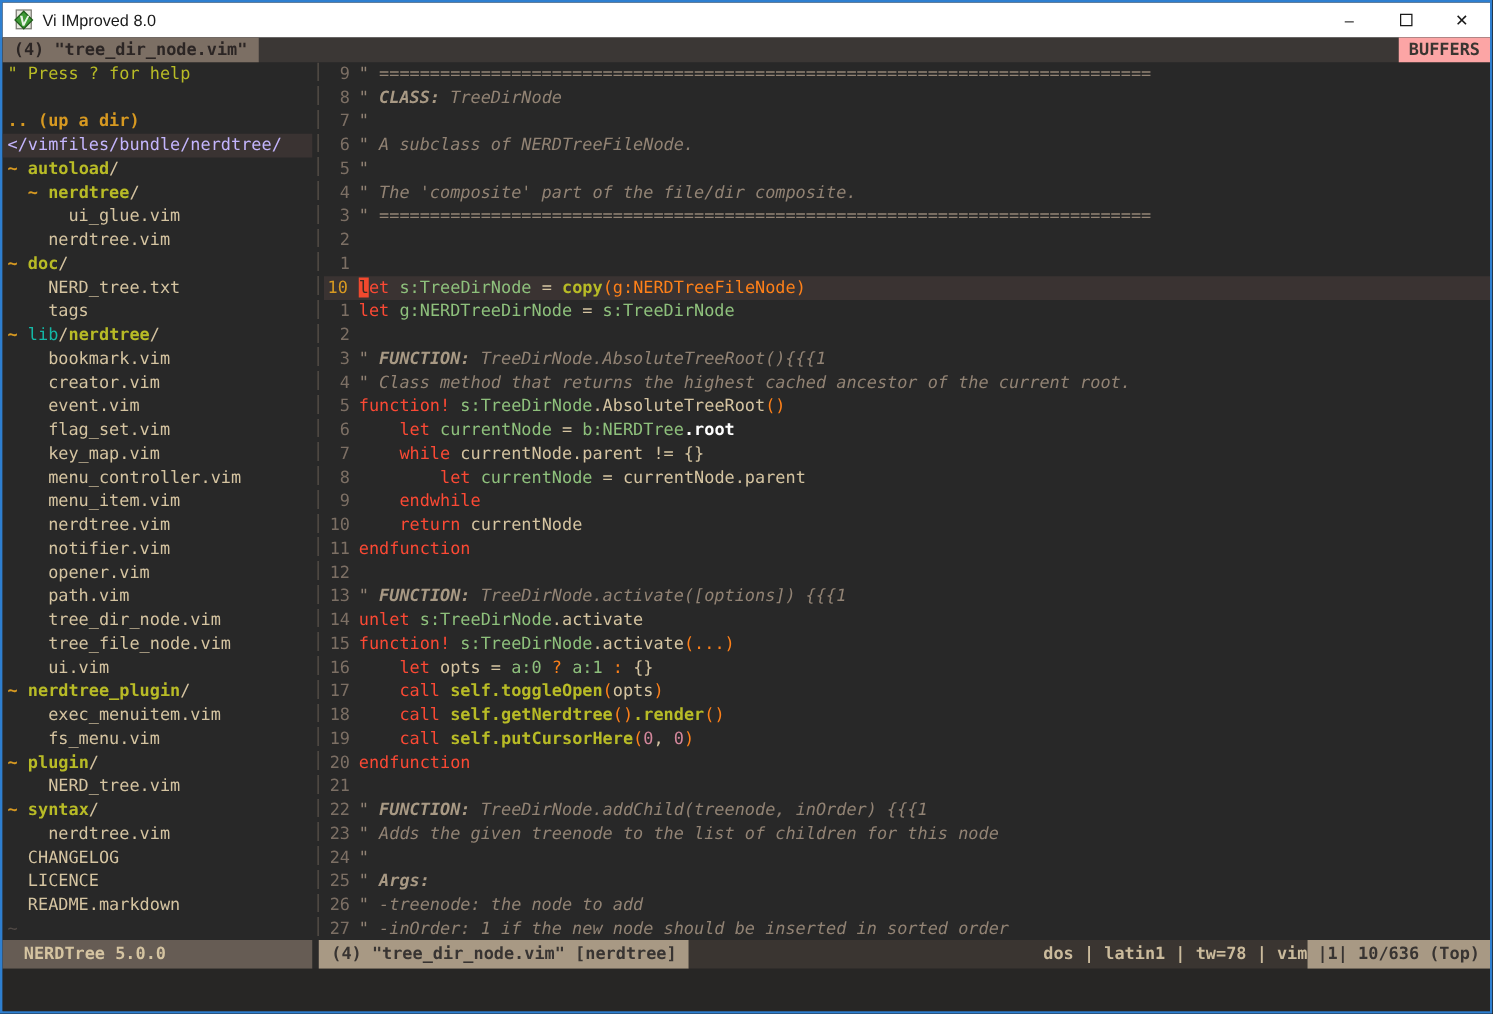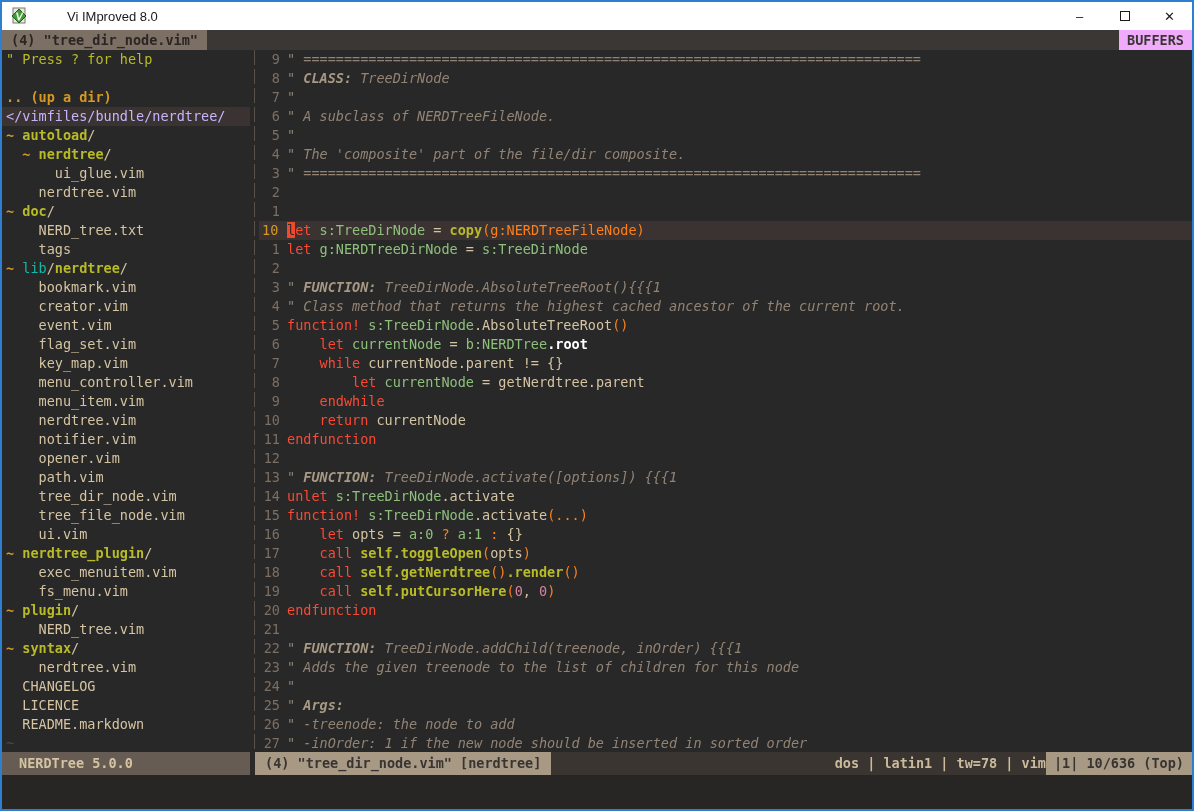--- a/index.html
+++ b/index.html
@@ -13,39 +13,39 @@
     display:flex; flex-direction:column;
   }
   
   .titlebar {
     height:28px; background:#ffffff; flex:0 0 28px;
     display:flex; align-items:center;
     font-family:"Liberation Sans", sans-serif;
     font-size:13px; color:#1a1a1a;
   }
   .titlebar .appicon { width:18px; height:18px; margin:0 6px 0 8px; }
-  .titlebar .title { flex:1;margin-left:33px; }
+  .titlebar .title { flex:1; }
   .win-btn {
     width:45px; height:28px; display:flex; align-items:center; justify-content:center;
     font-size:13px; color:#1a1a1a; cursor:default;
   }
   .maxbox { width:10px; height:10px; border:1px solid #1a1a1a; display:inline-block; }
   
   .tabline {
     height:20px; flex:0 0 20px; background:#3b3735;
     display:flex; align-items:stretch;
     font-size:13.5px; font-weight:bold;
   }
   .tab-active {
     background:#7c6f64; color:#2b2524;
     padding:0 9px; line-height:20px; white-space:pre;
   }
   .tab-spacer { flex:1; }
   .tab-buffers {
-    background:#f0abfc; color:#3a3531;
+    background:#fca5a5; color:#3a3531;
     padding:0 8px; line-height:20px;
   }
   
   .content { flex:1 1 auto; display:flex; overflow:hidden; background:#282828; }
   .sidebar {
     width:248px; flex:0 0 248px; overflow:hidden;
     font-size:13.5px; padding-left:4px;
   }
   .trow { height:19px; line-height:19px; white-space:pre; margin-left:-4px; padding-left:4px; }
   .trow.hl { background:#3a3332; }
@@ -238,21 +238,21 @@
         <div class="crow">
           <div class="gut">6</div>
           <div class="ctext"><span class="seg-t">    </span><span class="seg-r">let</span><span class="seg-t"> </span><span class="seg-a">currentNode</span><span class="seg-t"> = </span><span class="seg-a">b:NERDTree</span><span class="seg-tb">.root</span></div>
         </div>
         <div class="crow">
           <div class="gut">7</div>
           <div class="ctext"><span class="seg-t">    </span><span class="seg-r">while</span><span class="seg-t"> currentNode.parent != {}</span></div>
         </div>
         <div class="crow">
           <div class="gut">8</div>
-          <div class="ctext"><span class="seg-t">        </span><span class="seg-r">let</span><span class="seg-t"> </span><span class="seg-a">currentNode</span><span class="seg-t"> = getNerdtree.parent</span></div>
+          <div class="ctext"><span class="seg-t">        </span><span class="seg-r">let</span><span class="seg-t"> </span><span class="seg-a">currentNode</span><span class="seg-t"> = currentNode.parent</span></div>
         </div>
         <div class="crow">
           <div class="gut">9</div>
           <div class="ctext"><span class="seg-t">    </span><span class="seg-r">endwhile</span></div>
         </div>
         <div class="crow">
           <div class="gut">10</div>
           <div class="ctext"><span class="seg-t">    </span><span class="seg-r">return</span><span class="seg-t"> currentNode</span></div>
         </div>
         <div class="crow">

